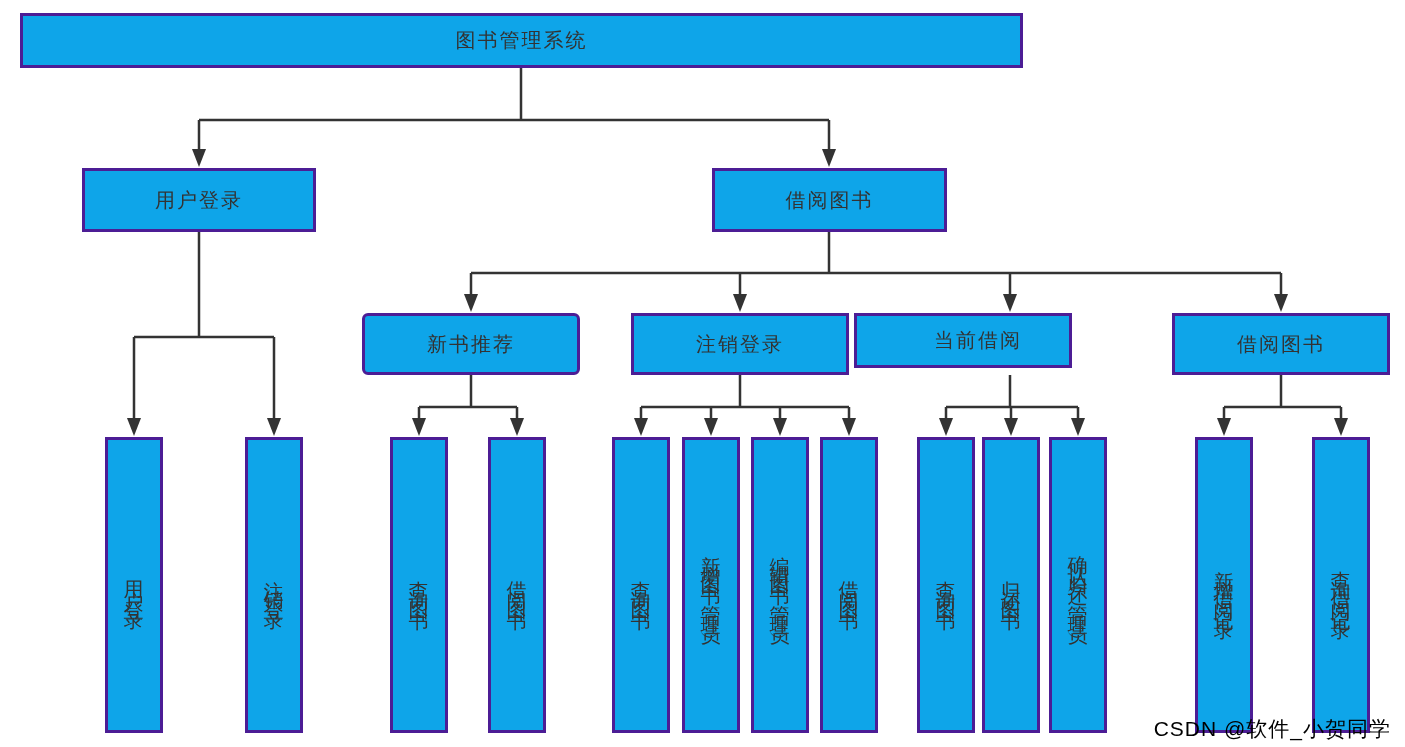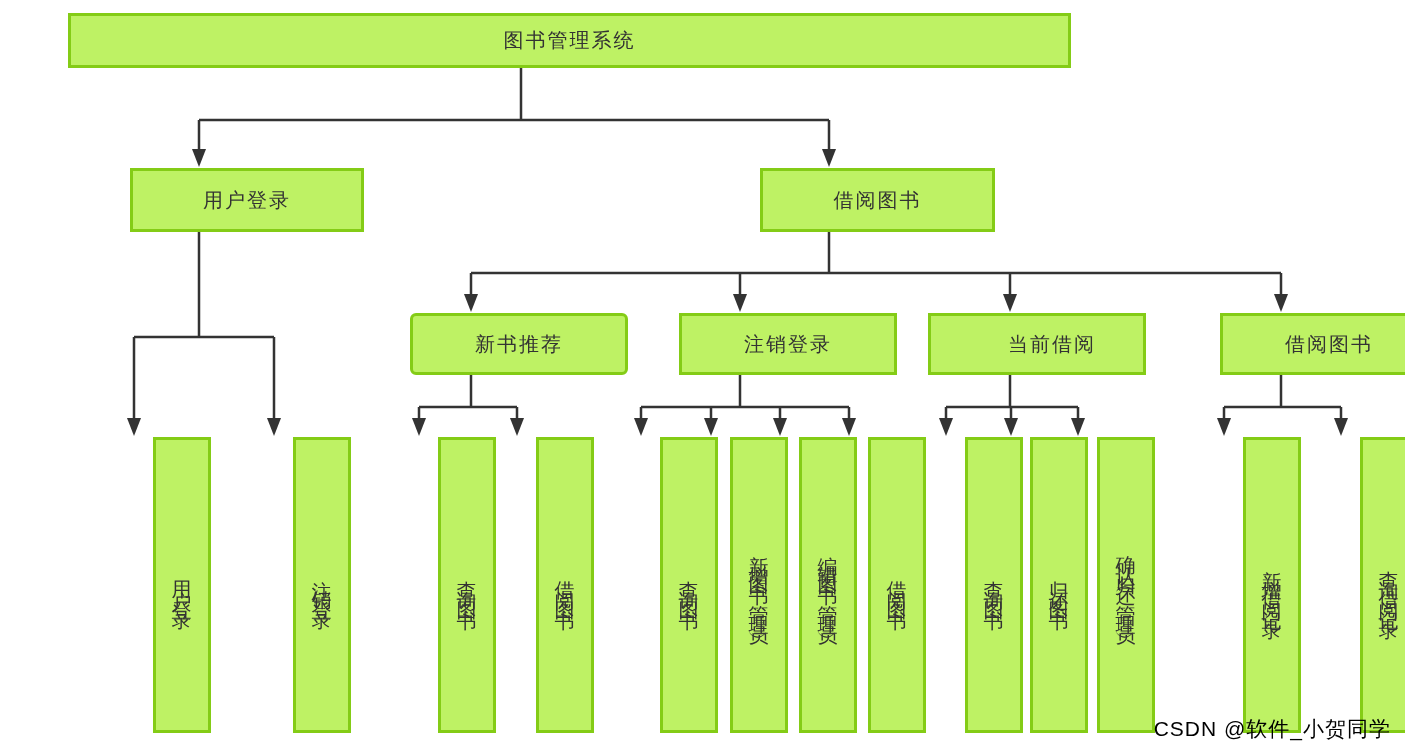--- a/index.html
+++ b/index.html
@@ -13,27 +13,26 @@
     overflow: hidden;
   }
   svg.connectors {
     position: absolute;
     left: 0; top: 0;
     z-index: 1;
   }
   .node {
     position: absolute;
     box-sizing: border-box;
-    background: #bef264;
-    border: 3px solid #84cc16;
+    background: #0ea5e9;
+    border: 3px solid #4c1d95;
     display: flex;
     align-items: center;
     justify-content: center;
     z-index: 2;
-    margin-left: 48px;
   }
   .hnode span {
     font-size: 20px;
     letter-spacing: 2px;
     white-space: nowrap;
   }
   .vnode span {
     writing-mode: vertical-rl;
     text-orientation: mixed;
     font-size: 20px;
@@ -107,21 +106,21 @@
   <div class="node hnode" style="left:712px; top:168px; width:235px; height:64px;">
     <span>借阅图书</span>
   </div>
 
   <div class="node hnode" style="left:362px; top:313px; width:218px; height:62px;border-radius:6px;">
     <span>新书推荐</span>
   </div>
   <div class="node hnode" style="left:631px; top:313px; width:218px; height:62px;">
     <span>注销登录</span>
   </div>
-  <div class="node hnode" style="left:880px; top:313px; width:218px; height:62px;padding-left:30px;">
+  <div class="node hnode" style="left:854px; top:313px; width:218px; height:55px;padding-left:30px;">
     <span>当前借阅</span>
   </div>
   <div class="node hnode" style="left:1172px; top:313px; width:218px; height:62px;">
     <span>借阅图书</span>
   </div>
 
   <div class="node vnode" style="left:105px; top:437px; width:58px; height:296px;">
     <span>用户登录</span>
   </div>
   <div class="node vnode" style="left:245px; top:437px; width:58px; height:296px;">

